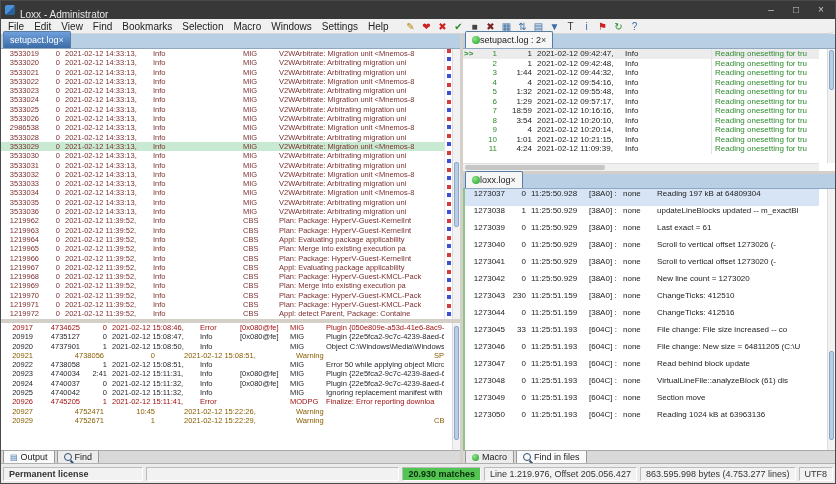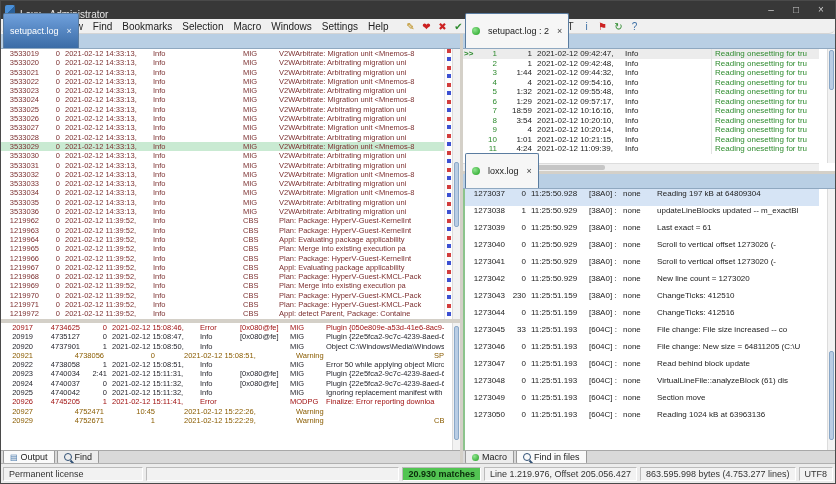--- a/index.html
+++ b/index.html
@@ -20,21 +20,21 @@
   .ticon{font-size:10px;width:14px;text-align:center;line-height:13px;}
 
   
   .main{position:absolute;left:0;top:33px;right:0;bottom:20px;background:#fff;}
   .pane{position:absolute;top:0;bottom:0;}
   .pane.left{left:0;width:459px;}
   .vsplit{position:absolute;left:459px;width:3px;top:0;bottom:0;background:#d4d0c8;}
   .pane.right{left:462px;right:0;}
 
   .tabstrip{position:absolute;left:0;right:0;top:0;height:15px;background:#b9cfe4;border-bottom:1px solid #8fa8c0;display:flex;align-items:flex-end;padding-left:2px;gap:2px;box-sizing:border-box;}
-  .tab{height:14px;display:flex;align-items:center;gap:8px;padding:17px 6px;font-size:9px;border:1px solid #5a7ca0;border-bottom:none;border-radius:2px 2px 0 0;white-space:nowrap;box-sizing:border-box;}
+  .tab{height:14px;display:flex;align-items:center;gap:0;padding:8px 6px;font-size:9px;border:1px solid #5a7ca0;border-bottom:none;border-radius:2px 2px 0 0;white-space:nowrap;box-sizing:border-box;}
   .tab.activeblue{background:linear-gradient(#6fa0dc,#3b6ca6);color:#fff;}
   .tab.light{background:#f6f6f6;color:#222;}
   .tclose{font-size:9px;opacity:.85;}
 
   .logpanel{position:absolute;left:0;right:0;background:#fff;overflow:hidden;}
   .left-top{top:15px;height:270px;}
   .hsplit{position:absolute;top:285px;height:4px;left:0;right:0;background:#d4d0c8;}
   .left-bottom{top:289px;height:127px;}
   .btabs{position:absolute;left:0;right:0;top:416px;height:15px;background:#d9d9d9;border-top:1px solid #a8a8a8;display:flex;align-items:flex-start;padding-left:2px;gap:2px;box-sizing:border-box;}
   .btab{height:13px;display:flex;align-items:center;gap:3px;padding:0 6px;font-size:9px;background:#ececec;border:1px solid #999;border-top:none;border-radius:0 0 2px 2px;color:#222;white-space:nowrap;box-sizing:border-box;}
@@ -93,21 +93,21 @@
     background-size:4px 100%;background-repeat:no-repeat;background-position:2px 0;box-sizing:border-box;}
   .vscroll{position:absolute;right:0;top:0;bottom:0;width:8px;background:#f2f2f2;border-left:1px solid #dcdcdc;box-sizing:border-box;}
   .vscroll .thumb{position:absolute;left:1px;right:1px;background:#b9cde4;border:1px solid #8aa8c8;border-radius:2px;box-sizing:border-box;}
 
   .watermark{position:absolute;left:298px;top:106px;display:flex;align-items:center;gap:6px;color:#dcdcdc;font-size:20px;font-weight:bold;letter-spacing:2px;pointer-events:none;}
   .wlogo{width:18px;height:18px;background:conic-gradient(#e4e4e4 0 25%,#efefef 25% 50%,#e4e4e4 50% 75%,#efefef 75%);}
 
   
   .statusbar{position:absolute;left:0;right:0;bottom:0;height:20px;background:#ececec;border-top:1px solid #b0b0b0;display:flex;align-items:center;padding:0 2px;gap:3px;font-size:9px;color:#333;box-sizing:border-box;}
   .scell{height:14px;line-height:13px;padding:0 5px;border:1px solid;border-color:#bbb #fff #fff #bbb;background:#f2f2f2;white-space:nowrap;overflow:hidden;box-sizing:border-box;}
-  .scell.license{width:140px;}
+  .scell.license{width:140px;font-weight:bold;}
   .scell.fill{flex:1;}
   .scell.matches{background:#52c452;color:#0a2a0a;font-weight:bold;}
 </style>
 </head>
 <body>
 
 <div class="app">
 
   <div class="titlebar">
     <span class="appicon"></span>
@@ -238,21 +238,21 @@
               <span class="c cn">3533026</span>
               <span class="c cd">0</span>
               <span class="c ct">2021-02-12 14:33:13,</span>
               <span class="c cl">Info</span>
               <span class="c cx"></span>
               <span class="c cm">MIG</span>
               <span class="c cmsg">V2WArbitrate: Arbitrating migration uni</span>
             </div>
 
             <div class="lrow">
-              <span class="c cn">3533027</span>
+              <span class="c cn">2986538</span>
               <span class="c cd">0</span>
               <span class="c ct">2021-02-12 14:33:13,</span>
               <span class="c cl">Info</span>
               <span class="c cx"></span>
               <span class="c cm">MIG</span>
               <span class="c cmsg">V2WArbitrate: Migration unit &lt;Mnemos-8</span>
             </div>
 
             <div class="lrow">
               <span class="c cn">3533028</span>

